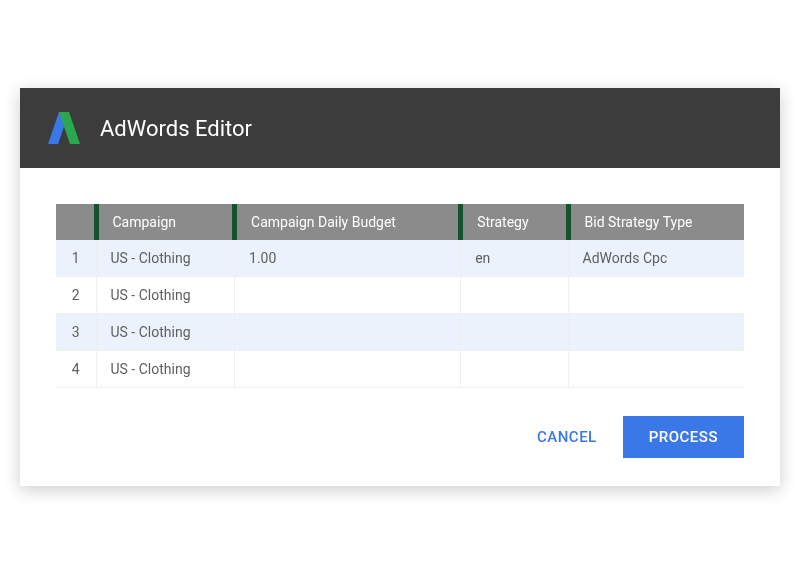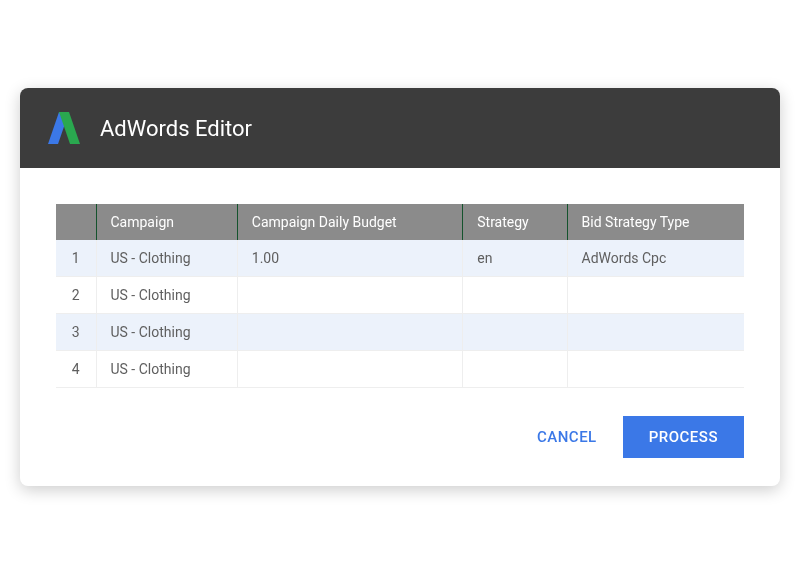--- a/index.html
+++ b/index.html
@@ -12,21 +12,21 @@
       background: #fff;
       display: flex;
       align-items: center;
       justify-content: center;
       width: 800px;
       height: 574px;
     }
     .dialog {
       width: 760px;
       background: #fff;
-      border-radius: 8px;
+      border-radius: 0;
       box-shadow: 0 4px 16px rgba(0,0,0,0.2);
       overflow: hidden;
     }
     .header {
       background: #3c3c3c;
       height: 80px;
       display: flex;
       align-items: center;
       padding: 0 28px;
       gap: 20px;
@@ -53,21 +53,21 @@
       width: 100%;
       border-collapse: collapse;
       font-size: 14px;
     }
     .table thead th {
       background: #8b8b8b;
       color: #fff;
       font-weight: 400;
       text-align: left;
       padding: 10px 14px;
-      border-right: 1px solid #14532d;
+      border-right: 5px solid #14532d;
     }
     .table thead th:last-child {
       border-right: none;
       margin-top: 32px;
     }
     .table thead th.idx-col {
       width: 40px;
     }
     .table tbody td {
       padding: 10px 14px;

